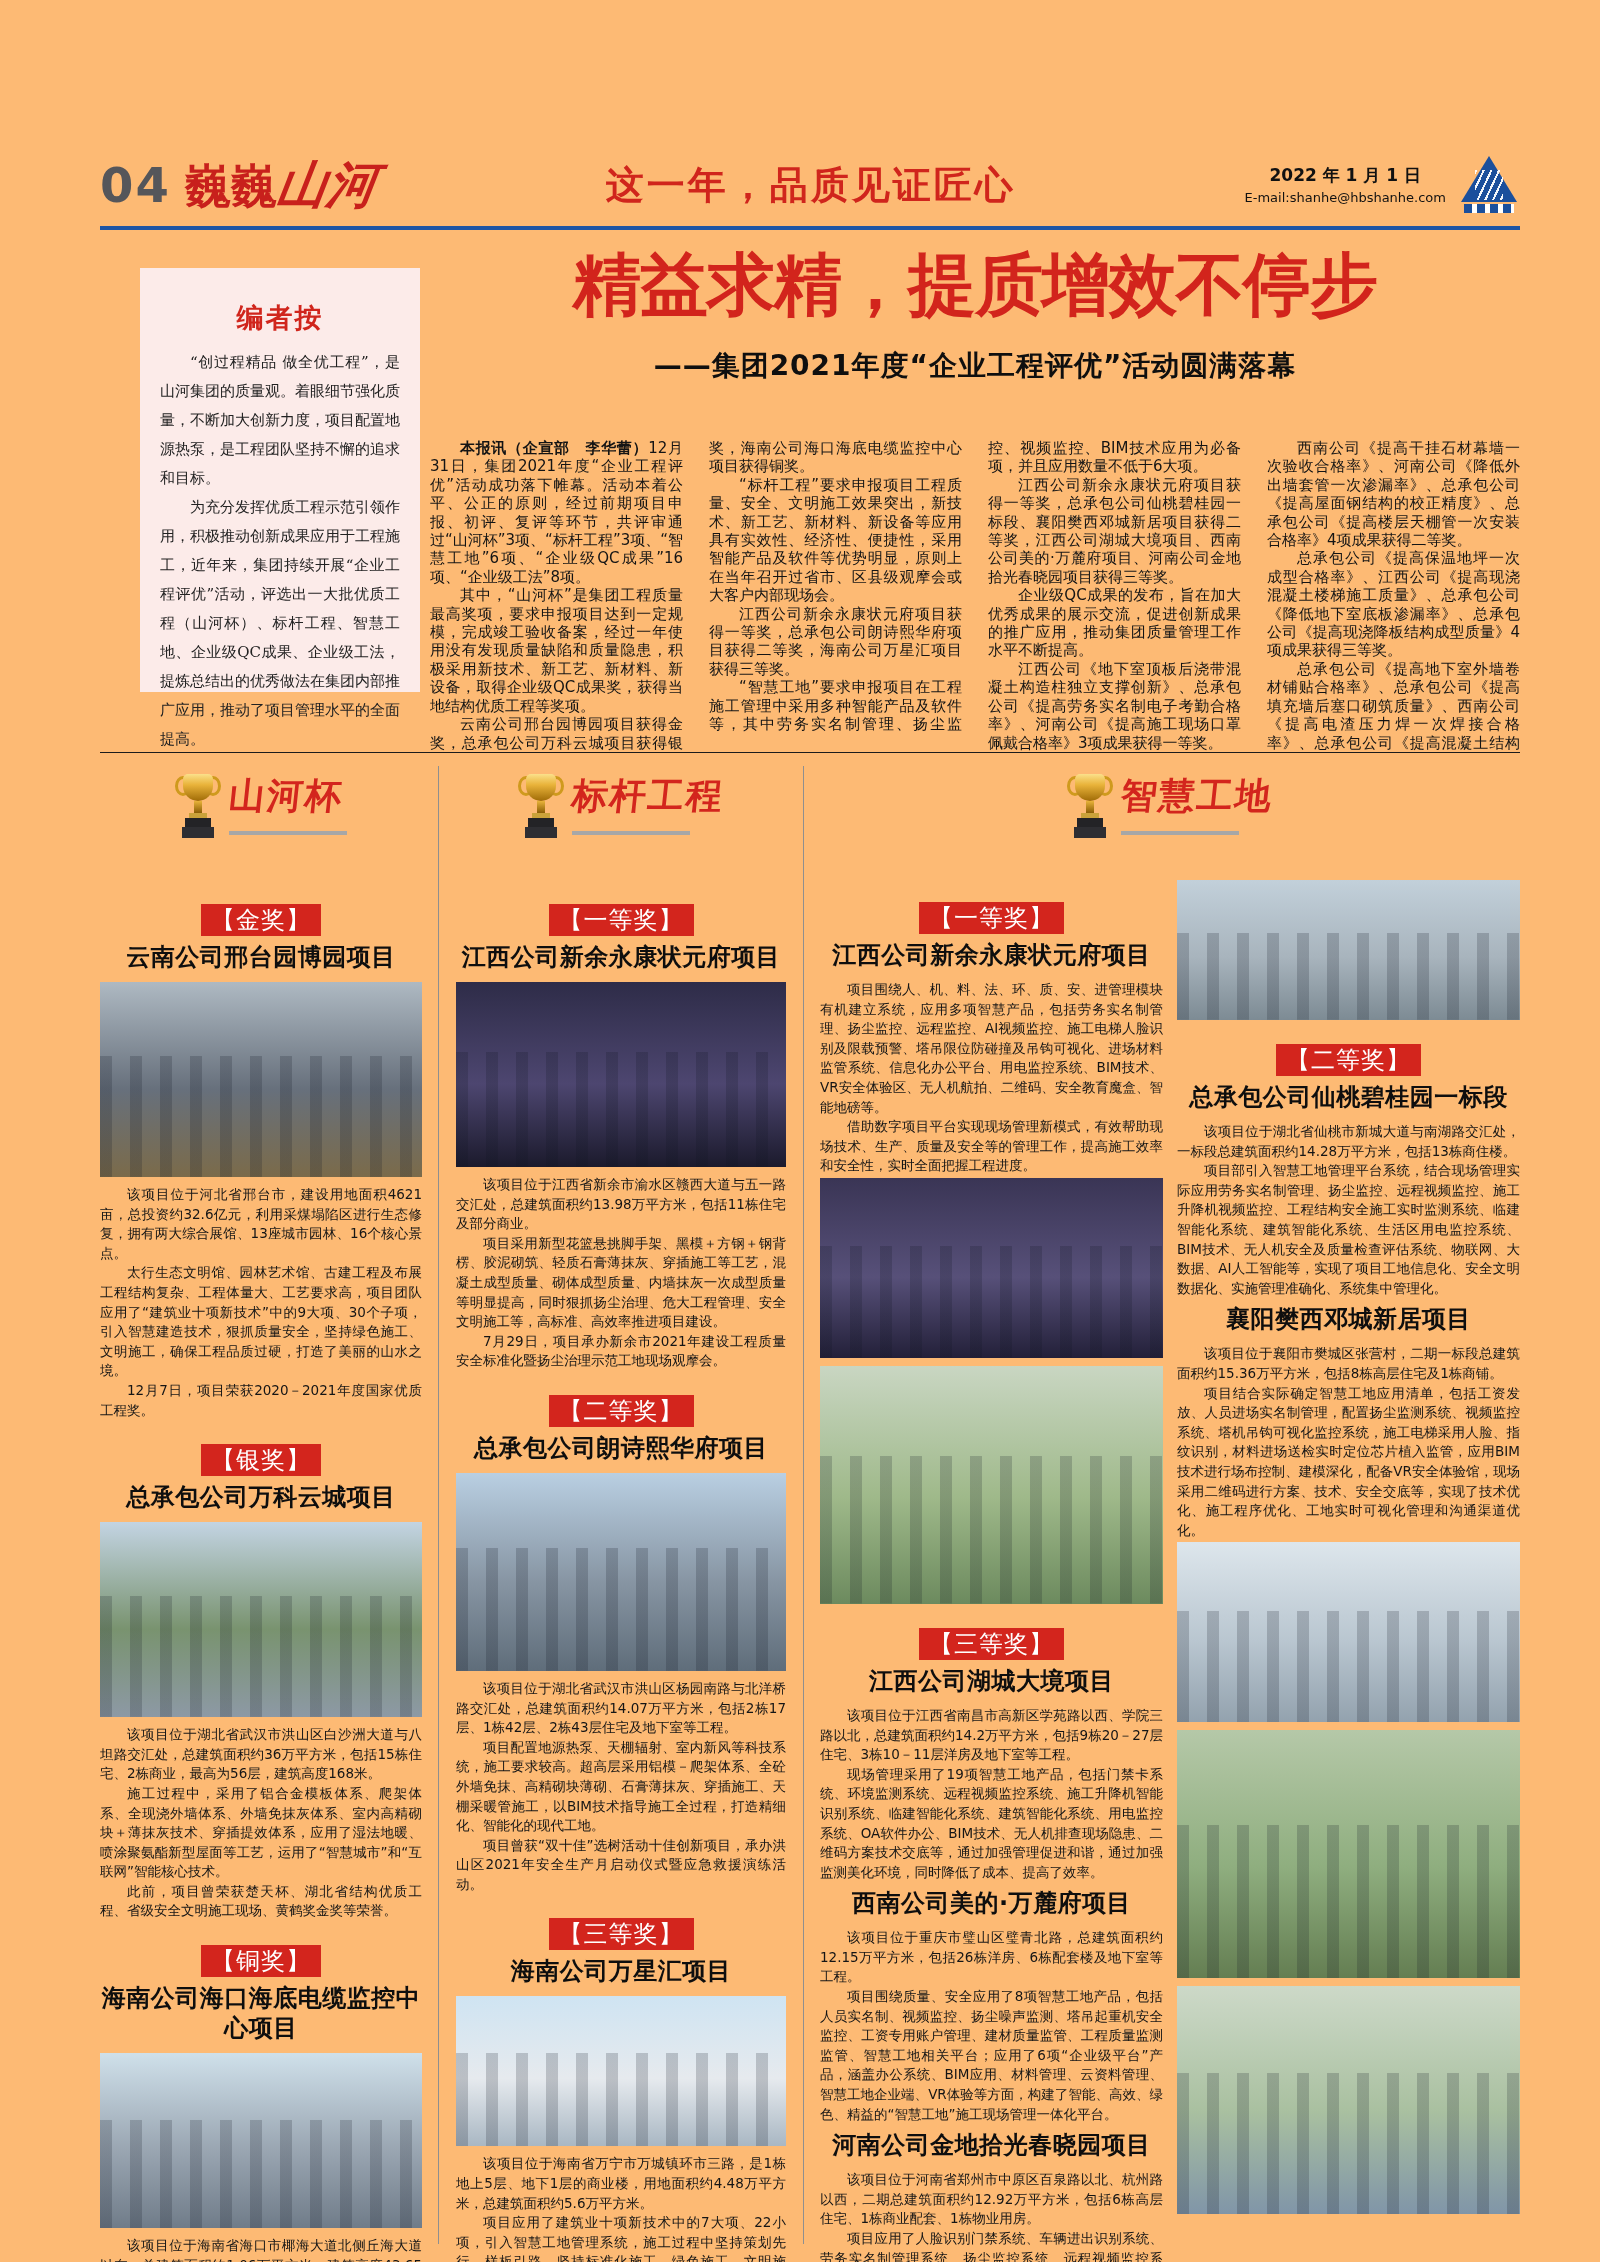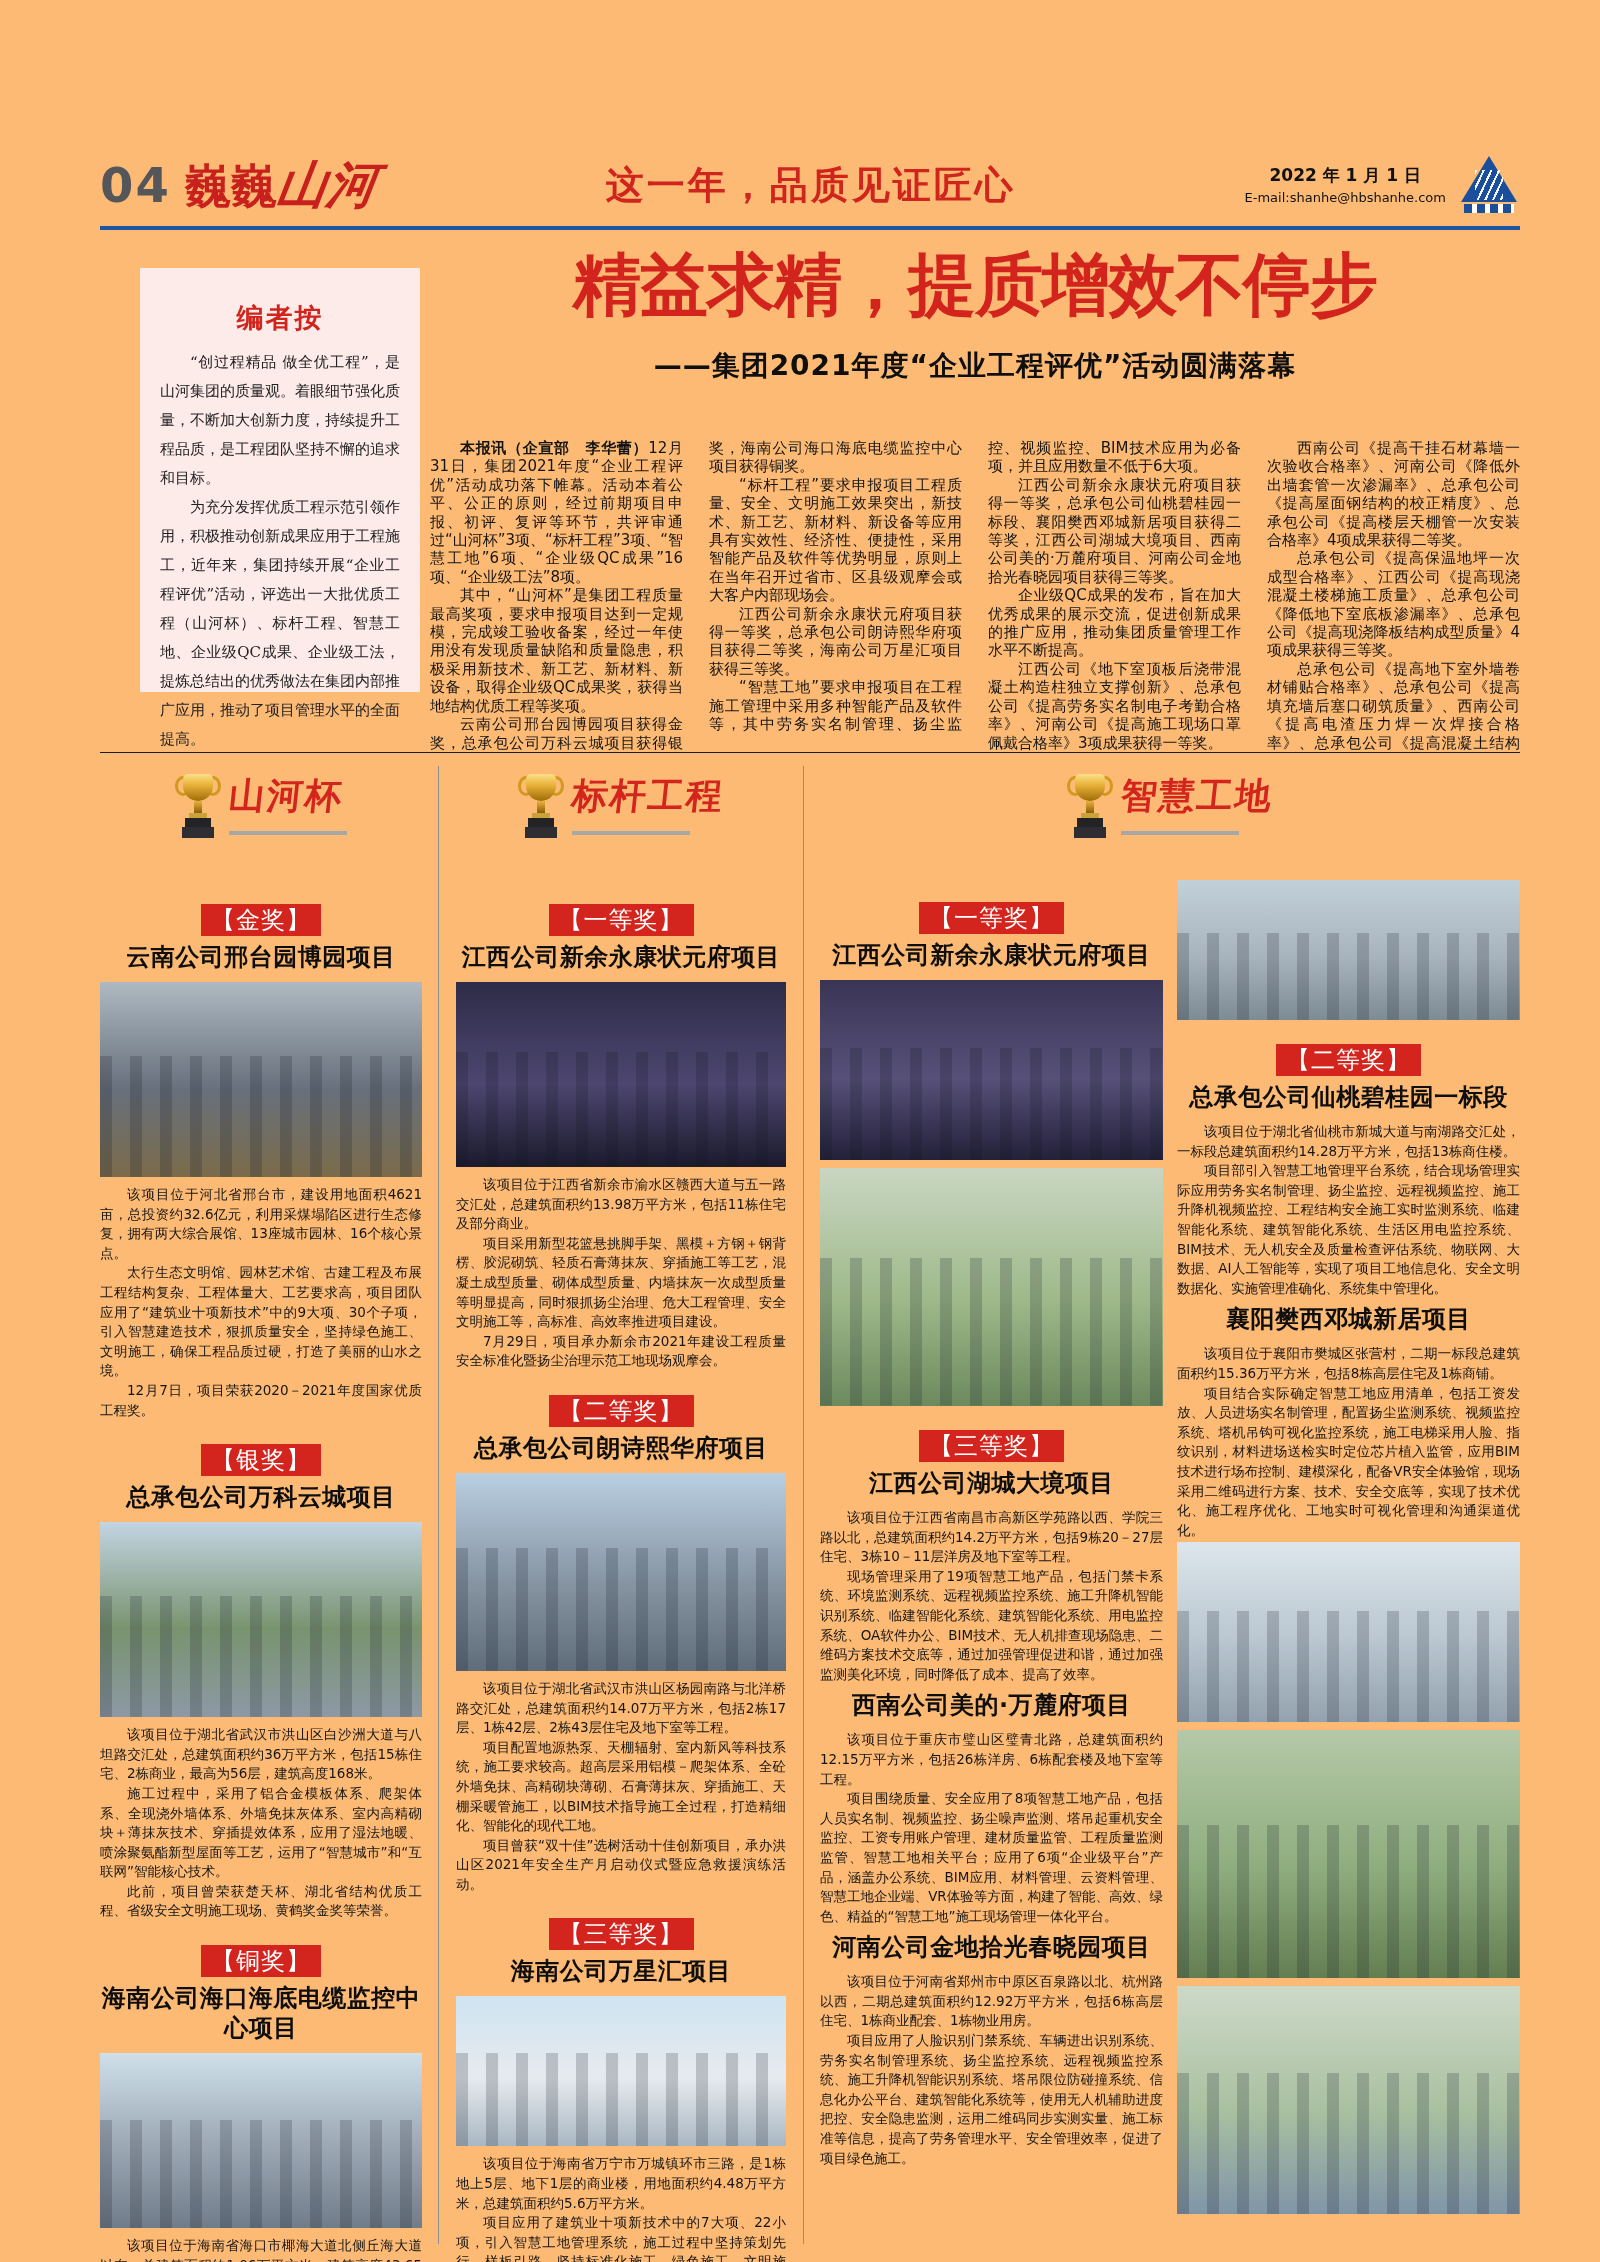--- a/index.html
+++ b/index.html
@@ -94,21 +94,21 @@
           <div class="tri-lines"></div>
           <div class="feet"></div>
       </div>
     </div>
   </div>
   <div id="blue-rule"></div>
 
   <div id="editor-note">
     <h2>编者按</h2>
     <div id="editor-paras">
-        <p>“创过程精品 做全优工程”，是山河集团的质量观。着眼细节强化质量，不断加大创新力度，持续提升工程品质，是工程团队坚持不懈的追求和目标。</p>
+        <p>“创过程精品 做全优工程”，是山河集团的质量观。着眼细节强化质量，不断加大创新力度，项目配置地源热泵，是工程团队坚持不懈的追求和目标。</p>
         <p>为充分发挥优质工程示范引领作用，积极推动创新成果应用于工程施工，近年来，集团持续开展“企业工程评优”活动，评选出一大批优质工程（山河杯）、标杆工程、智慧工地、企业级QC成果、企业级工法，提炼总结出的优秀做法在集团内部推广应用，推动了项目管理水平的全面提高。</p>
       </div>
   </div>
 
   <div id="headline">
     <h1>精益求精，提质增效不停步</h1>
     <div class="sub">——集团2021年度“企业工程评优”活动圆满落幕</div>
   </div>
 
   <div id="intro">
@@ -222,20 +222,24 @@
           <span class="t-band"></span>
           <span class="t-base"></span>
           <span class="t-base2"></span>
         </div>
       <div><div class="sec-name">智慧工地</div><div class="sec-line"></div></div>
     </div>
     <div class="smart-cols">
       <div class="smart-sub">
           <div class="badge">【一等奖】</div>
           <h3 class="ptitle">江西公司新余永康状元府项目</h3>
+          <div class="ptext">
+            <p>项目围绕人、机、料、法、环、质、安、进管理模块有机建立系统，应用多项智慧产品，包括劳务实名制管理、扬尘监控、远程监控、AI视频监控、施工电梯人脸识别及限载预警、塔吊限位防碰撞及吊钩可视化、进场材料监管系统、信息化办公平台、用电监控系统、BIM技术、VR安全体验区、无人机航拍、二维码、安全教育魔盒、智能地磅等。</p>
+            <p>借助数字项目平台实现现场管理新模式，有效帮助现场技术、生产、质量及安全等的管理工作，提高施工效率和安全性，实时全面把握工程进度。</p>
+          </div>
           <div class="photo" style="height: 180px; background-image: repeating-linear-gradient(90deg, rgba(15, 20, 32, 0.2) 0px, rgba(15, 20, 32, 0.2) 12px, rgba(15, 20, 32, 0) 12px, rgba(15, 20, 32, 0) 30px), linear-gradient(rgb(58, 53, 85) 0%, rgb(87, 80, 121) 55%, rgb(35, 32, 57) 100%); background-size: 100% 62%, 100% 100%; background-position: left bottom, left top;"></div>
           <div class="photo" style="height: 238px; background-image: repeating-linear-gradient(90deg, rgba(15, 20, 32, 0.2) 0px, rgba(15, 20, 32, 0.2) 12px, rgba(15, 20, 32, 0) 12px, rgba(15, 20, 32, 0) 30px), linear-gradient(rgb(201, 214, 194) 0%, rgb(159, 185, 138) 55%, rgb(108, 138, 94) 100%); background-size: 100% 62%, 100% 100%; background-position: left bottom, left top;"></div>
           <div class="badge">【三等奖】</div>
           <h3 class="ptitle">江西公司湖城大境项目</h3>
           <div class="ptext">
             <p>该项目位于江西省南昌市高新区学苑路以西、学院三路以北，总建筑面积约14.2万平方米，包括9栋20－27层住宅、3栋10－11层洋房及地下室等工程。</p>
             <p>现场管理采用了19项智慧工地产品，包括门禁卡系统、环境监测系统、远程视频监控系统、施工升降机智能识别系统、临建智能化系统、建筑智能化系统、用电监控系统、OA软件办公、BIM技术、无人机排查现场隐患、二维码方案技术交底等，通过加强管理促进和谐，通过加强监测美化环境，同时降低了成本、提高了效率。</p>
           </div>
           <h3 class="ptitle">西南公司美的·万麓府项目</h3>
           <div class="ptext">

